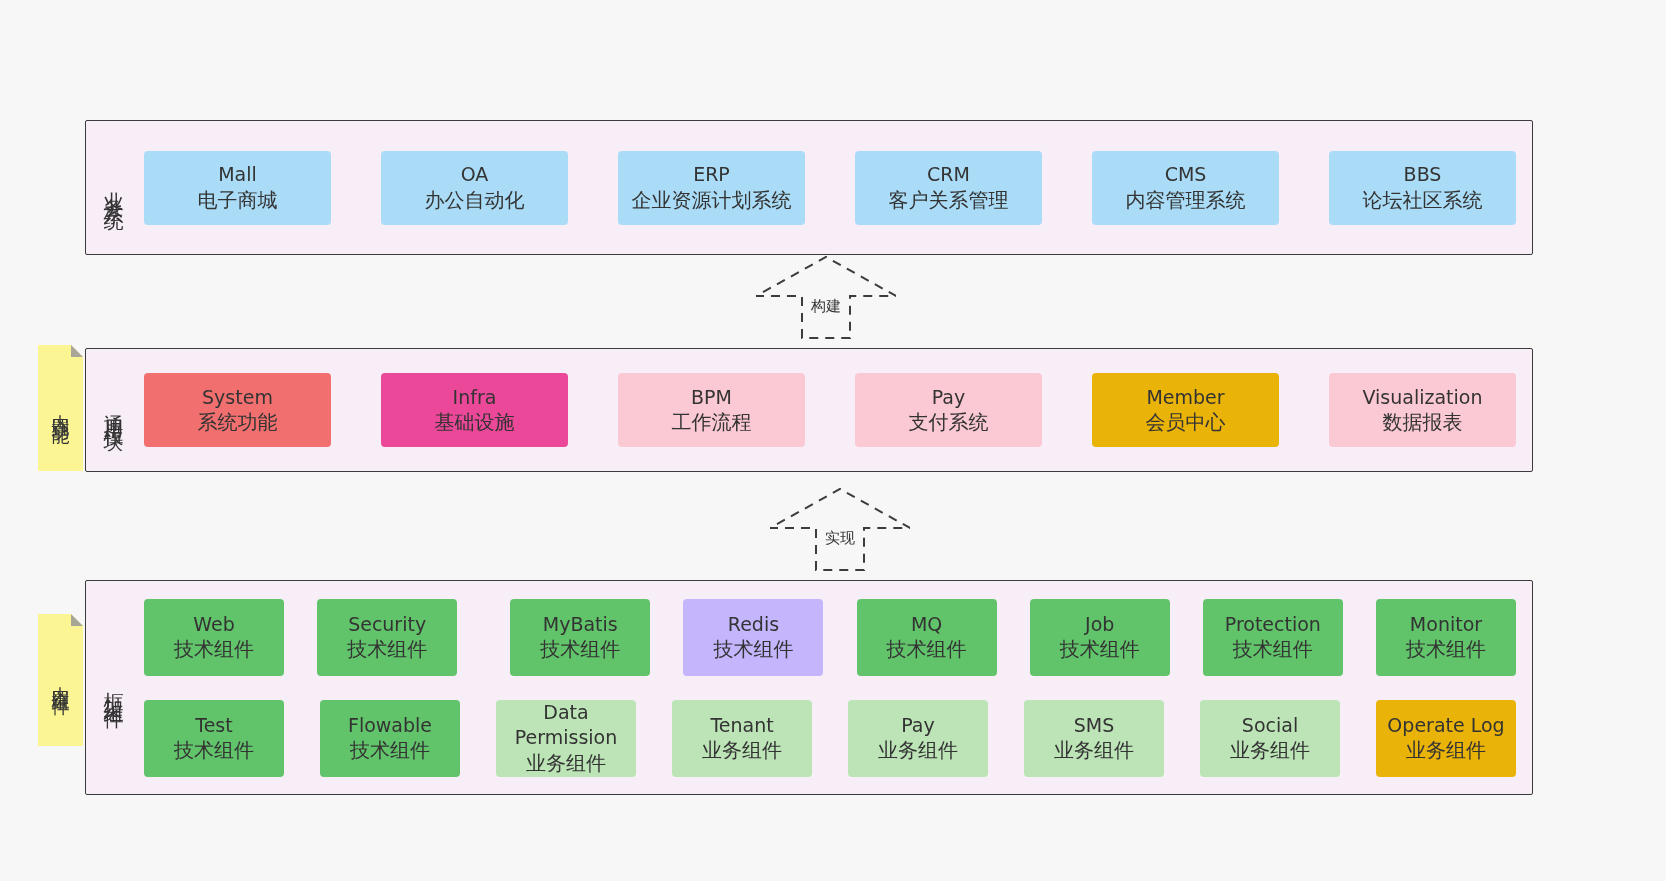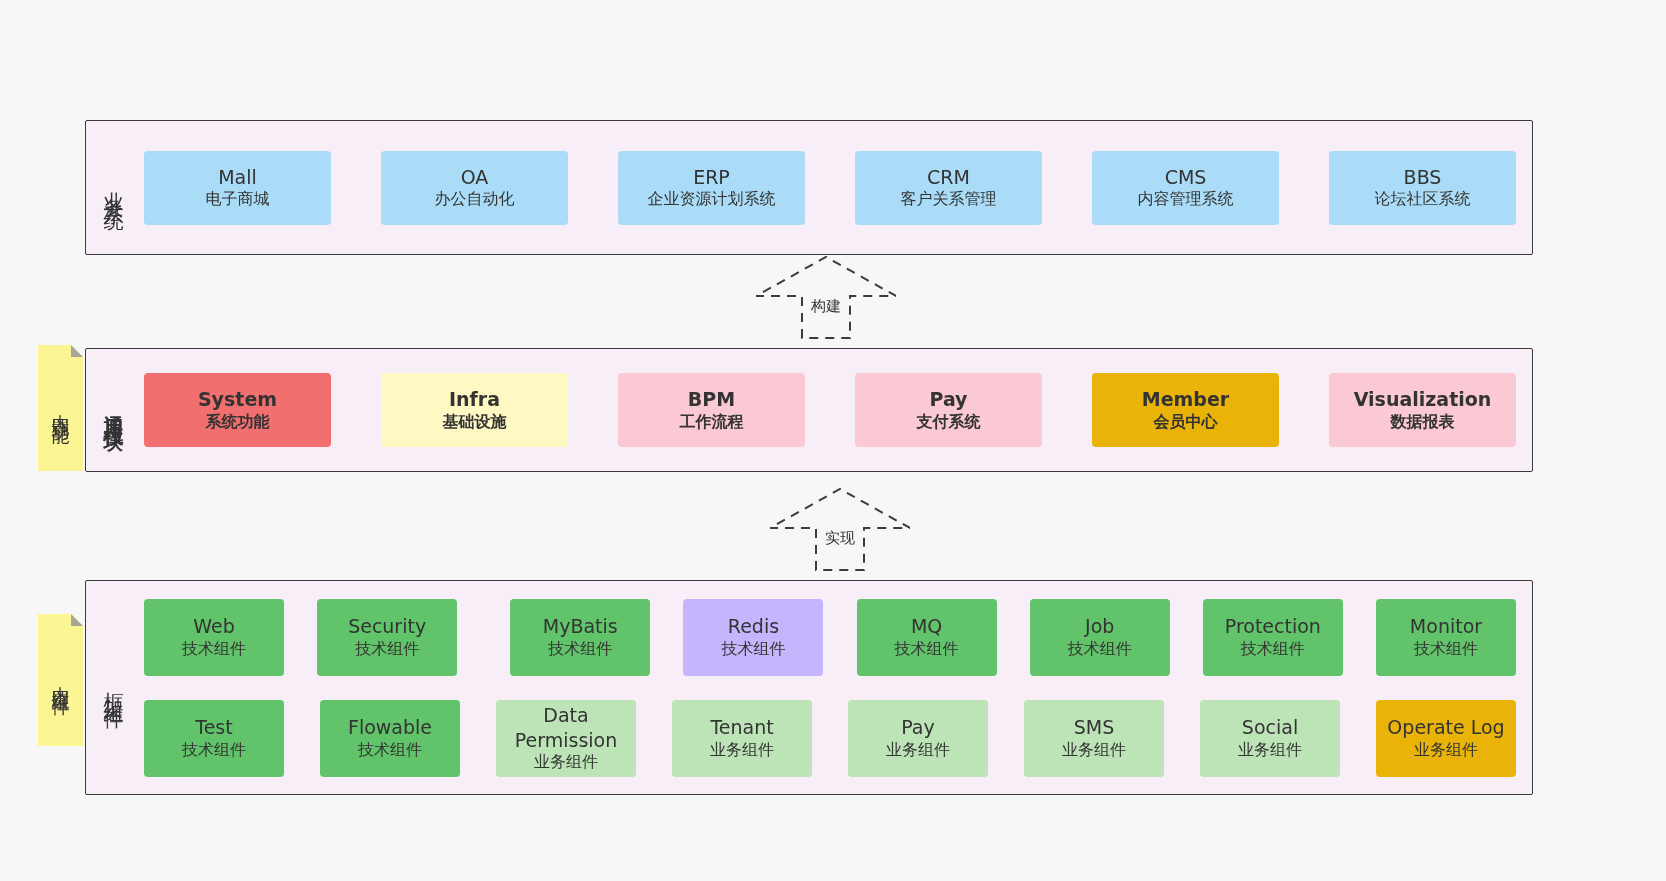--- a/index.html
+++ b/index.html
@@ -19,21 +19,21 @@
   
   .layer {
     position: absolute;
     left: 85px;
     width: 1448px;
     border: 1.6px solid var(--border, #3b3b3b);
     background: var(--container-bg, #f8eef7);
     border-radius: 2px;
   }
   #layer-business  { top: 120px; height: 135px; }
-  #layer-common    { top: 348px; height: 124px; font-weight: bold; }
+  #layer-common    { top: 348px; height: 124px; }
   #layer-framework { top: 580px; height: 215px; }
 
   .side-label {
     position: absolute;
     left: 15px;
     top: 50%;
     transform: translateY(-50%);
     writing-mode: vertical-rl;
     text-orientation: upright;
     font-size: 20px;
@@ -59,21 +59,21 @@
     flex-direction: column;
     justify-content: center;
     align-items: center;
     text-align: center;
     padding: 4px 8px;
     line-height: 1.3;
   }
   #layer-business .box, #layer-common .box { width: 187px; height: 74px; }
   #layer-framework .box { width: 140px; height: 77px; }
   .box-title    { font-size: 19px; }
-  .box-subtitle { font-size: 16px; }
+  .box-subtitle { font-size: 20px; }
 
   
   .sticky {
     position: absolute;
     width: 45px;
     background: var(--note-bg, #fbf693);
     clip-path: polygon(0 0, calc(100% - 12px) 0, 100% 12px, 100% 100%, 0 100%);
     display: flex;
     align-items: center;
     justify-content: center;
@@ -162,21 +162,21 @@
     <span class="sticky-text">内置功能</span>
   </div>
   <section class="layer" id="layer-common">
     <div class="side-label">通用模块</div>
     <div class="rows">
         <div class="box-row">
           <div class="box" style="background: rgb(241, 112, 111);">
             <div class="box-title">System</div>
             <div class="box-subtitle">系统功能</div>
           </div>
-          <div class="box" style="background: #fef9c3;">
+          <div class="box" style="background: #ec4899;">
             <div class="box-title">Infra</div>
             <div class="box-subtitle">基础设施</div>
           </div>
           <div class="box" style="background: rgb(251, 201, 211);">
             <div class="box-title">BPM</div>
             <div class="box-subtitle">工作流程</div>
           </div>
           <div class="box" style="background: rgb(251, 201, 211);">
             <div class="box-title">Pay</div>
             <div class="box-subtitle">支付系统</div>

